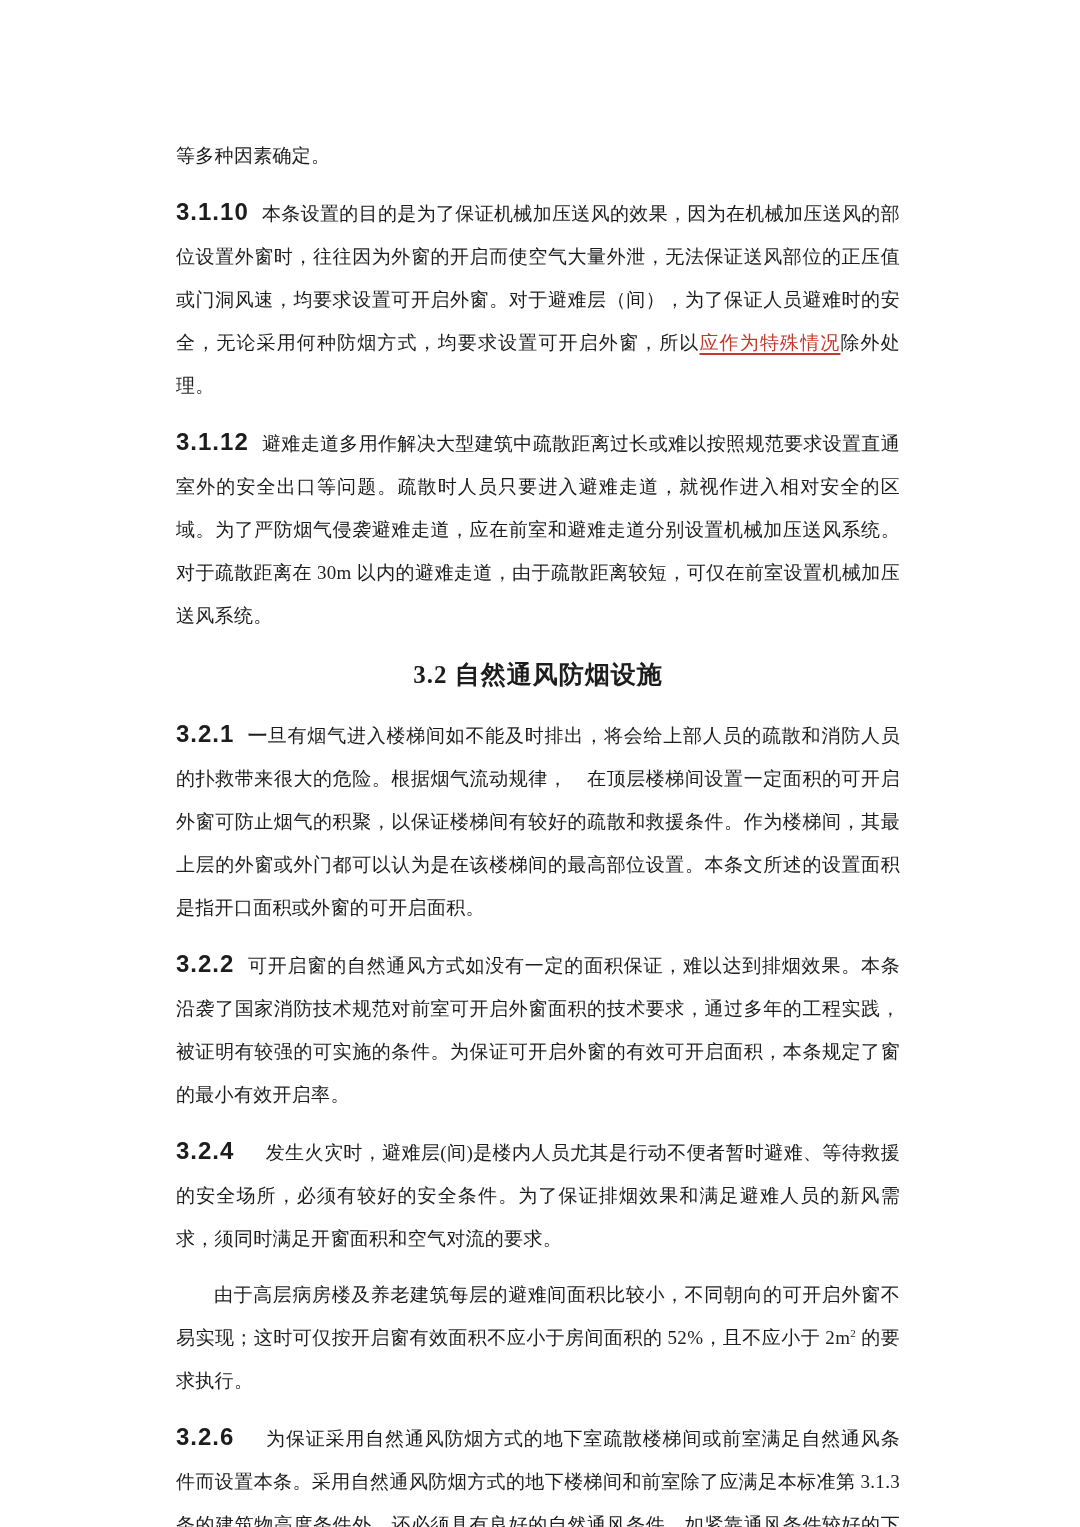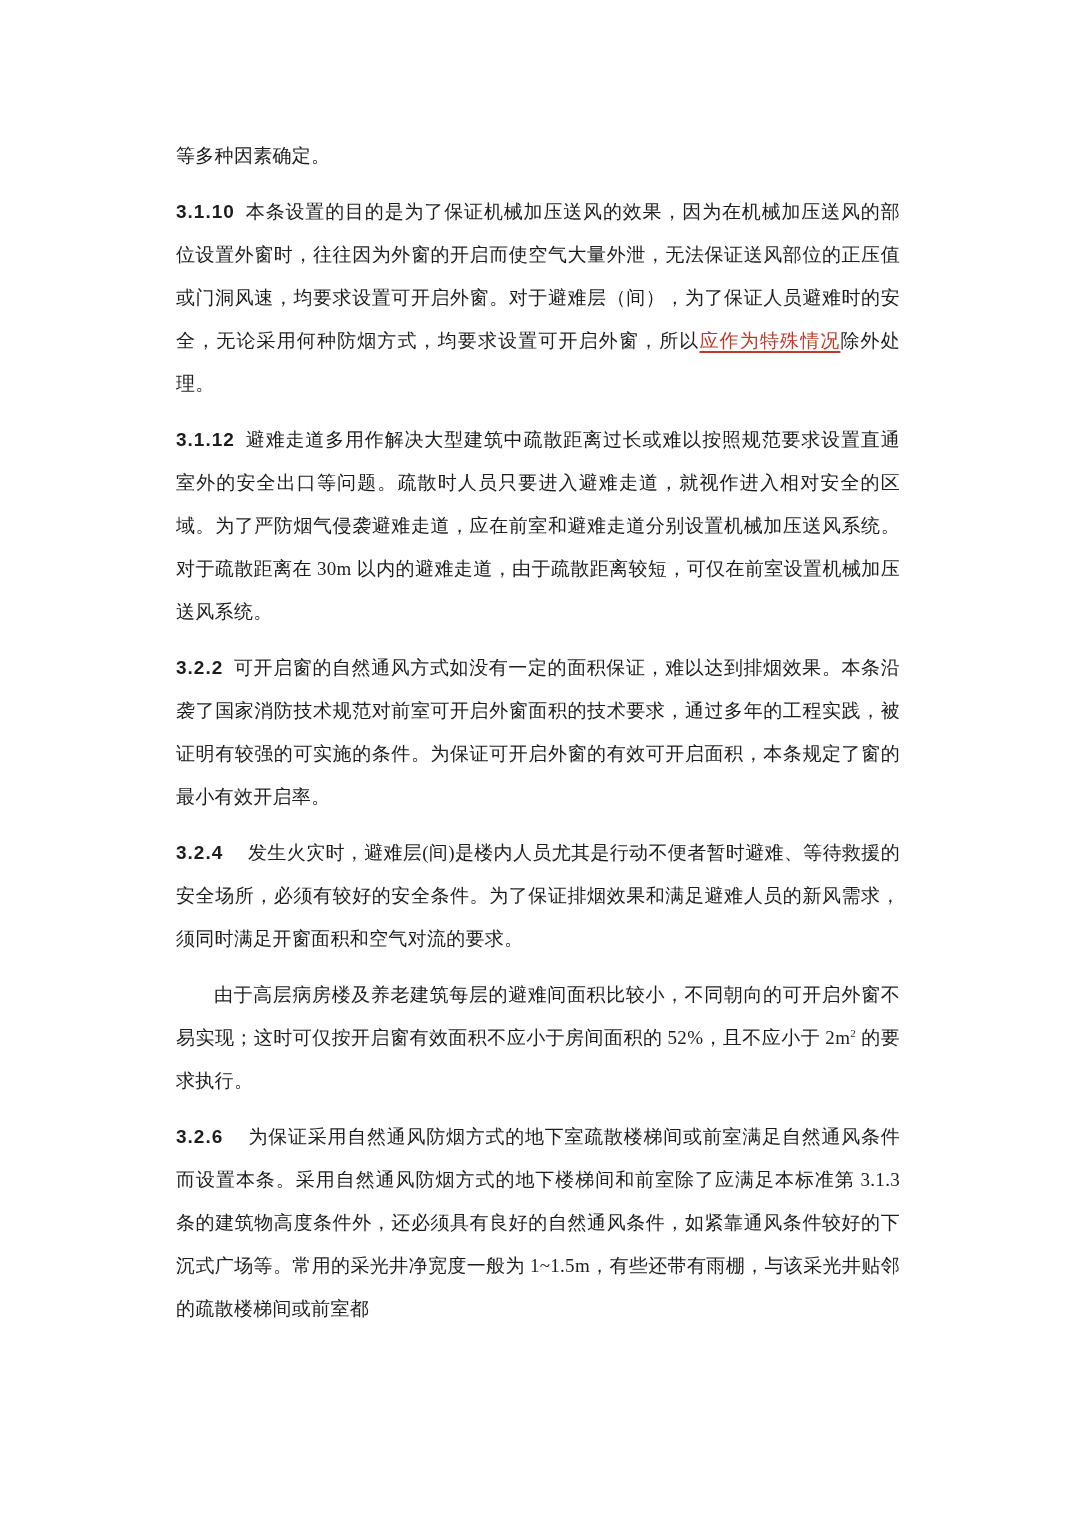--- a/index.html
+++ b/index.html
@@ -24,21 +24,21 @@
     margin: 13px;
     font-size: 19px;
     line-height: 43px;
     text-align: justify;
     text-justify: inter-ideograph;
     letter-spacing: 0.3px;
   }
   .num {
     font-family: "Liberation Sans", "DejaVu Sans", sans-serif;
     font-weight: bold;
-    font-size: 19px;
+    font-size: 24px;
     margin-right: 0.55em;
     letter-spacing: 1px;
     white-space: nowrap;
   }
   .num.wide {
     margin-right: 1.3em;
   }
   .bold-lead {
     font-weight: bold;
   }
@@ -78,21 +78,25 @@
     </p>
 
     <p>
       <span class="num">3.1.10</span><span>本条设置的目的是为了保证机械加压送风的效果，因为在机械加压送风的部位设置外窗时，往往因为外窗的开启而使空气大量外泄，无法保证送风部位的正压值或门洞风速，均要求设置可开启外窗。对于避难层（间），为了保证人员避难时的安全，无论采用何种防烟方式，均要求设置可开启外窗，所以</span><span class="red-em">应作为特殊情况</span><span>除外处理。</span>
     </p>
 
     <p>
       <span class="num">3.1.12</span><span>避难走道多用作解决大型建筑中疏散距离过长或难以按照规范要求设置直通室外的安全出口等问题。疏散时人员只要进入避难走道，就视作进入相对安全的区域。为了严防烟气侵袭避难走道，应在前室和避难走道分别设置机械加压送风系统。对于疏散距离在 30m 以内的避难走道，由于疏散距离较短，可仅在前室设置机械加压送风系统。</span>
     </p>
 
+    <h2 class="section-heading">3.2 自然通风防烟设施</h2>
 
+    <p>
+      <span class="num">3.2.1</span><span class="bold-lead">一</span><span>旦有烟气进入楼梯间如不能及时排出，将会给上部人员的疏散和消防人员的扑救带来很大的危险。根据烟气流动规律，　在顶层楼梯间设置一定面积的可开启外窗可防止烟气的积聚，以保证楼梯间有较好的疏散和救援条件。作为楼梯间，其最上层的外窗或外门都可以认为是在该楼梯间的最高部位设置。本条文所述的设置面积是指开口面积或外窗的可开启面积。</span>
+    </p>
 
     <p>
       <span class="num">3.2.2</span><span>可开启窗的自然通风方式如没有一定的面积保证，难以达到排烟效果。本条沿袭了国家消防技术规范对前室可开启外窗面积的技术要求，通过多年的工程实践，被证明有较强的可实施的条件。为保证可开启外窗的有效可开启面积，本条规定了窗的最小有效开启率。</span>
     </p>
 
 
     <p>
       <span class="num wide">3.2.4</span><span>发生火灾时，避难层(间)是楼内人员尤其是行动不便者暂时避难、等待救援的安全场所，必须有较好的安全条件。为了保证排烟效果和满足避难人员的新风需求，须同时满足开窗面积和空气对流的要求。</span>
     </p>
 

